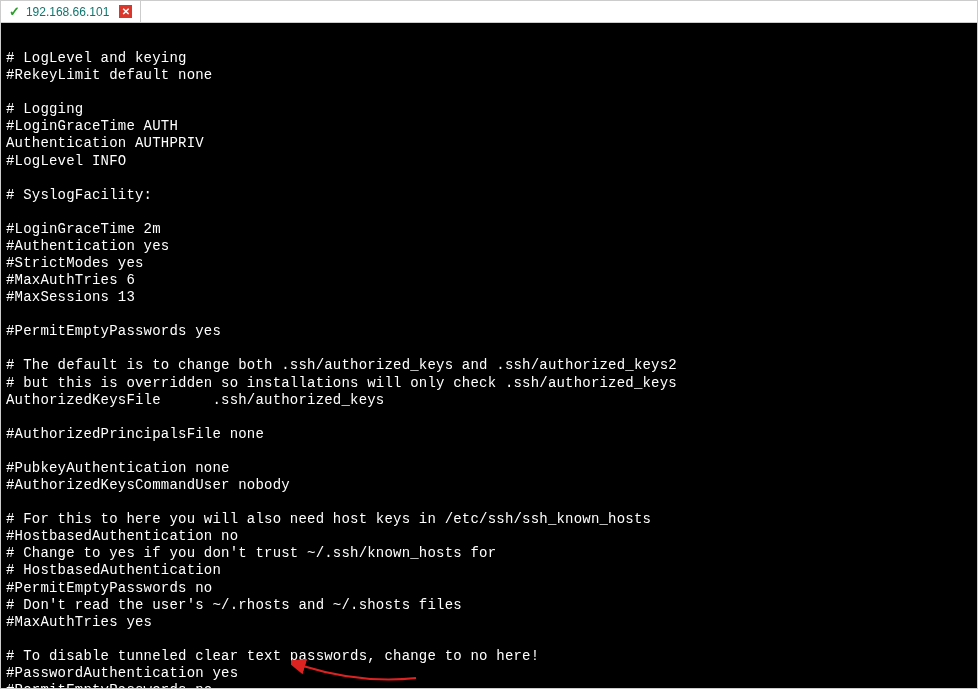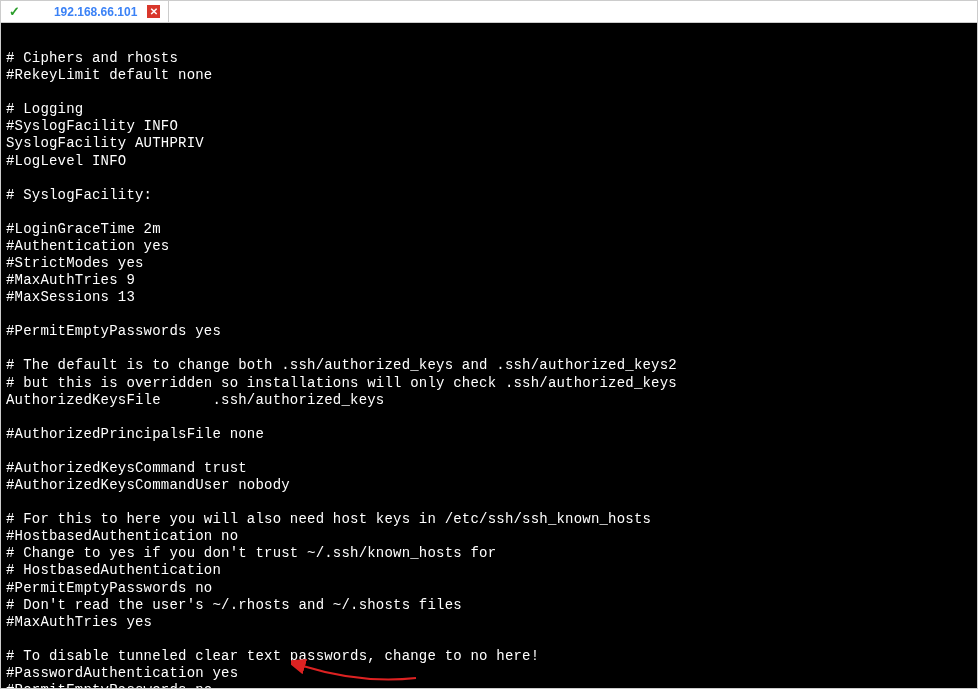--- a/index.html
+++ b/index.html
@@ -30,24 +30,23 @@
       border-right: 1px solid #ccc;
       gap: 6px;
       background: #fff;
     }
     .tab-check {
       color: #2a9d2a;
       font-weight: bold;
       font-size: 13px;
     }
     .tab-title {
-      font-weight: bold;
+      font-weight: normal;
       font-size: 12px;
-      color: #3b82f6;
-      margin-left: 28px;
+      color: #0f766e;
     }
     .tab-close {
       background: #d9372b;
       color: #fff;
       width: 13px;
       height: 13px;
       display: flex;
       align-items: center;
       justify-content: center;
       font-size: 10px;
@@ -79,45 +78,45 @@
 
 <div class="tab-bar">
   <div class="tab">
     <span class="tab-check">✓</span>
     <span class="tab-title">192.168.66.101</span>
     <span class="tab-close">✕</span>
   </div>
 </div>
 
 <div class="terminal"><span></span>
-<span># Ciphers and rhosts</span>
+<span># LogLevel and keying</span>
 <span>#RekeyLimit default none</span>
 <span></span>
 <span># Logging</span>
-<span>#SyslogFacility INFO</span>
-<span>SyslogFacility AUTHPRIV</span>
+<span>#LoginGraceTime AUTH</span>
+<span>Authentication AUTHPRIV</span>
 <span>#LogLevel INFO</span>
 <span></span>
 <span># SyslogFacility:</span>
 <span></span>
 <span>#LoginGraceTime 2m</span>
 <span>#Authentication yes</span>
 <span>#StrictModes yes</span>
-<span>#MaxAuthTries 9</span>
+<span>#MaxAuthTries 6</span>
 <span>#MaxSessions 13</span>
 <span></span>
 <span>#PermitEmptyPasswords yes</span>
 <span></span>
 <span># The default is to change both .ssh/authorized_keys and .ssh/authorized_keys2</span>
 <span># but this is overridden so installations will only check .ssh/authorized_keys</span>
 <span>AuthorizedKeysFile      .ssh/authorized_keys</span>
 <span></span>
 <span>#AuthorizedPrincipalsFile none</span>
 <span></span>
-<span>#AuthorizedKeysCommand trust</span>
+<span>#PubkeyAuthentication none</span>
 <span>#AuthorizedKeysCommandUser nobody</span>
 <span></span>
 <span># For this to here you will also need host keys in /etc/ssh/ssh_known_hosts</span>
 <span>#HostbasedAuthentication no</span>
 <span># Change to yes if you don't trust ~/.ssh/known_hosts for</span>
 <span># HostbasedAuthentication</span>
 <span>#PermitEmptyPasswords no</span>
 <span># Don't read the user's ~/.rhosts and ~/.shosts files</span>
 <span>#MaxAuthTries yes</span>
 <span></span>

